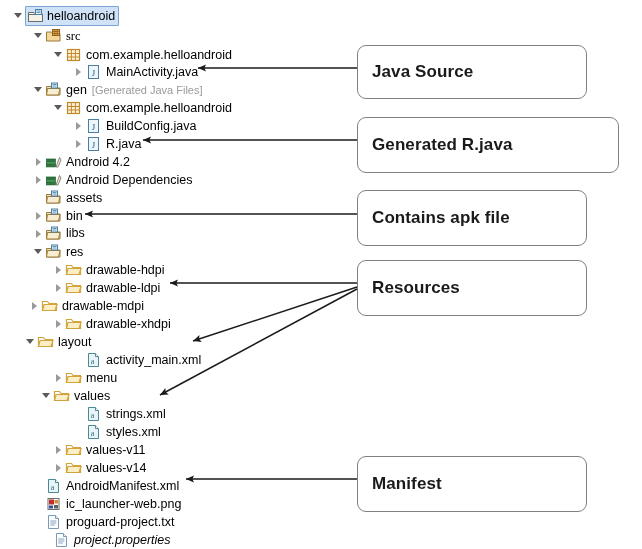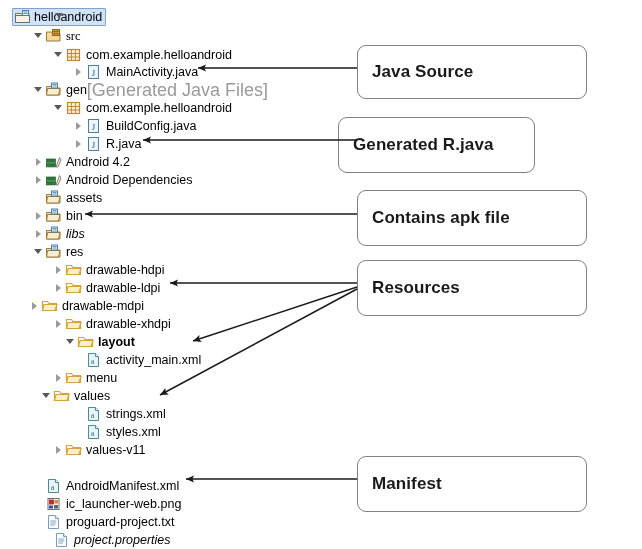--- a/index.html
+++ b/index.html
@@ -63,21 +63,21 @@
   }
   .ico {
     width: 17px;
     min-width: 17px;
     height: 16px;
     margin-right: 4px;
     position: relative;
     display: inline-block;
   }
   .label { display: inline-block; }
-  .label-muted { color: #9a9a9a; font-size: 18px; }
+  .label-muted { color: #9a9a9a; margin-left: 5px; font-size: 11px; }
 
   
   .selbox {
     border: 1px solid #7da2ce;
     background: #cfe2f7;
     border-radius: 1px;
     padding: 0px 3px 0px 1px;
     display: flex;
     align-items: center;
     height: 18px;
@@ -110,21 +110,21 @@
     width: 642px; height: 549px;
     pointer-events: none;
   }
 </style>
 </head>
 <body>
 
 <div id="screen">
 
   <div id="tree">
-      <div class="row" style="top: 6px; padding-left: 12px; flex-direction: column;">
+      <div class="row" style="top: 6px; padding-left: 12px;">
         <span class="twisty expanded"></span>
         <span class="selbox">
           <span class="ico">
             <svg width="17" height="16" viewBox="0 0 17 16">
       <path d="M1.5,4.5 L7,4.5 L8.5,6 L15.5,6 L15.5,13.5 L1.5,13.5 Z" fill="#fdf6e3" stroke="#6b6b6b" stroke-width="1"></path>
       <path d="M1.5,6.5 L15.5,6.5 L15.5,13.5 L1.5,13.5 Z" fill="#f7f2e6" stroke="#6b6b6b" stroke-width="1"></path>
       <rect x="8.5" y="1.5" width="6" height="5" fill="#e8f4fb" stroke="#4a7fa5" stroke-width="1"></rect>
       <path d="M9.5,3 L13.5,3 M9.5,4.5 L13.5,4.5" stroke="#4a7fa5" stroke-width="0.8"></path>
     </svg>
           </span>
@@ -270,21 +270,21 @@
       <path d="M2.5,6.5 L15,6.5 L13.5,13 L1.5,13 Z" fill="#f8edd0" stroke="#9a7b3a" stroke-width="1"></path>
       <rect x="6.5" y="1" width="6" height="5" fill="#e8f4fb" stroke="#4a7fa5" stroke-width="1"></rect>
       <path d="M7.5,2.5 L11.5,2.5 M7.5,4 L11.5,4" stroke="#4a7fa5" stroke-width="0.8"></path>
     </svg>
           </span>
           <span class="label">bin</span>
         </span>
       </div>
       <div class="row" style="top: 224px; padding-left: 32px;">
         <span class="twisty collapsed"></span>
-        <span style="display: flex; align-items: center; font-style: italic;">
+        <span style="display: flex; ">
           <span class="ico">
             <svg width="17" height="16" viewBox="0 0 17 16">
       <path d="M1.5,4.5 L6.5,4.5 L8,6 L15,6 L15,13 L1.5,13 Z" fill="#f6e4b5" stroke="#9a7b3a" stroke-width="1"></path>
       <path d="M2.5,6.5 L15,6.5 L13.5,13 L1.5,13 Z" fill="#f8edd0" stroke="#9a7b3a" stroke-width="1"></path>
       <rect x="6.5" y="1" width="6" height="5" fill="#e8f4fb" stroke="#4a7fa5" stroke-width="1"></rect>
       <path d="M7.5,2.5 L11.5,2.5 M7.5,4 L11.5,4" stroke="#4a7fa5" stroke-width="0.8"></path>
     </svg>
           </span>
           <span class="label">libs</span>
         </span>
@@ -344,21 +344,21 @@
         <span style="display: flex; align-items: center;">
           <span class="ico">
             <svg width="17" height="16" viewBox="0 0 17 16">
       <path d="M1.5,3.5 L6.5,3.5 L8,5.5 L15.5,5.5 L15.5,12.5 L1.5,12.5 Z" fill="#ffffff" stroke="#d4a43c" stroke-width="1.2"></path>
       <path d="M3,6.5 L16,6.5 L14,12.5 L1.5,12.5 Z" fill="#fcefc8" stroke="#d4a43c" stroke-width="1.2"></path>
     </svg>
           </span>
           <span class="label">drawable-xhdpi</span>
         </span>
       </div>
-      <div class="row" style="top: 332px; padding-left: 64px; font-weight: bold;">
+      <div class="row" style="top: 332px; padding-left: 24px;">
         <span class="twisty expanded"></span>
         <span style="display: flex; align-items: center;">
           <span class="ico">
             <svg width="17" height="16" viewBox="0 0 17 16">
       <path d="M1.5,3.5 L6.5,3.5 L8,5.5 L15.5,5.5 L15.5,12.5 L1.5,12.5 Z" fill="#ffffff" stroke="#d4a43c" stroke-width="1.2"></path>
       <path d="M3,6.5 L16,6.5 L14,12.5 L1.5,12.5 Z" fill="#fcefc8" stroke="#d4a43c" stroke-width="1.2"></path>
     </svg>
           </span>
           <span class="label">layout</span>
         </span>
@@ -429,20 +429,32 @@
       <div class="row" style="top: 440px; padding-left: 52px;">
         <span class="twisty collapsed"></span>
         <span style="display: flex; align-items: center;">
           <span class="ico">
             <svg width="17" height="16" viewBox="0 0 17 16">
       <path d="M1.5,3.5 L6.5,3.5 L8,5.5 L15.5,5.5 L15.5,12.5 L1.5,12.5 Z" fill="#ffffff" stroke="#d4a43c" stroke-width="1.2"></path>
       <path d="M3,6.5 L16,6.5 L14,12.5 L1.5,12.5 Z" fill="#fcefc8" stroke="#d4a43c" stroke-width="1.2"></path>
     </svg>
           </span>
           <span class="label">values-v11</span>
+        </span>
+      </div>
+      <div class="row" style="top: 458px; padding-left: 52px;">
+        <span class="twisty collapsed"></span>
+        <span style="display: flex; align-items: center;">
+          <span class="ico">
+            <svg width="17" height="16" viewBox="0 0 17 16">
+      <path d="M1.5,3.5 L6.5,3.5 L8,5.5 L15.5,5.5 L15.5,12.5 L1.5,12.5 Z" fill="#ffffff" stroke="#d4a43c" stroke-width="1.2"></path>
+      <path d="M3,6.5 L16,6.5 L14,12.5 L1.5,12.5 Z" fill="#fcefc8" stroke="#d4a43c" stroke-width="1.2"></path>
+    </svg>
+          </span>
+          <span class="label">values-v14</span>
         </span>
       </div>
       <div class="row" style="top: 476px; padding-left: 32px;">
         <span class="twisty "></span>
         <span style="display: flex; align-items: center;">
           <span class="ico">
             <svg width="17" height="16" viewBox="0 0 17 16">
       <path d="M3.5,1.5 L10.5,1.5 L13.5,4.5 L13.5,14.5 L3.5,14.5 Z" fill="#e8f4f7" stroke="#4a8a95" stroke-width="1"></path>
       <path d="M10.5,1.5 L10.5,4.5 L13.5,4.5" fill="#ffffff" stroke="#4a8a95" stroke-width="1"></path>
       <text x="7.6" y="12" font-family="Liberation Serif, serif" font-size="8" fill="#2a6a75" text-anchor="middle">a</text>
@@ -491,21 +503,21 @@
           </span>
           <span class="label">project.properties</span>
         </span>
       </div>
     </div>
 
   <div id="callouts">
       <div class="callout" style="left: 357px; top: 45px; width: 230px; height: 54px;">
         <span>Java Source</span>
       </div>
-      <div class="callout" style="left: 338px; top: 117px; width: 197px; height: 56px;">
+      <div class="callout" style="left: 357px; top: 117px; width: 262px; height: 56px;">
         <span>Generated R.java</span>
       </div>
       <div class="callout" style="left: 357px; top: 190px; width: 230px; height: 56px;">
         <span>Contains apk file</span>
       </div>
       <div class="callout" style="left: 357px; top: 260px; width: 230px; height: 56px;">
         <span>Resources</span>
       </div>
       <div class="callout" style="left: 357px; top: 456px; width: 230px; height: 56px;">
         <span>Manifest</span>

